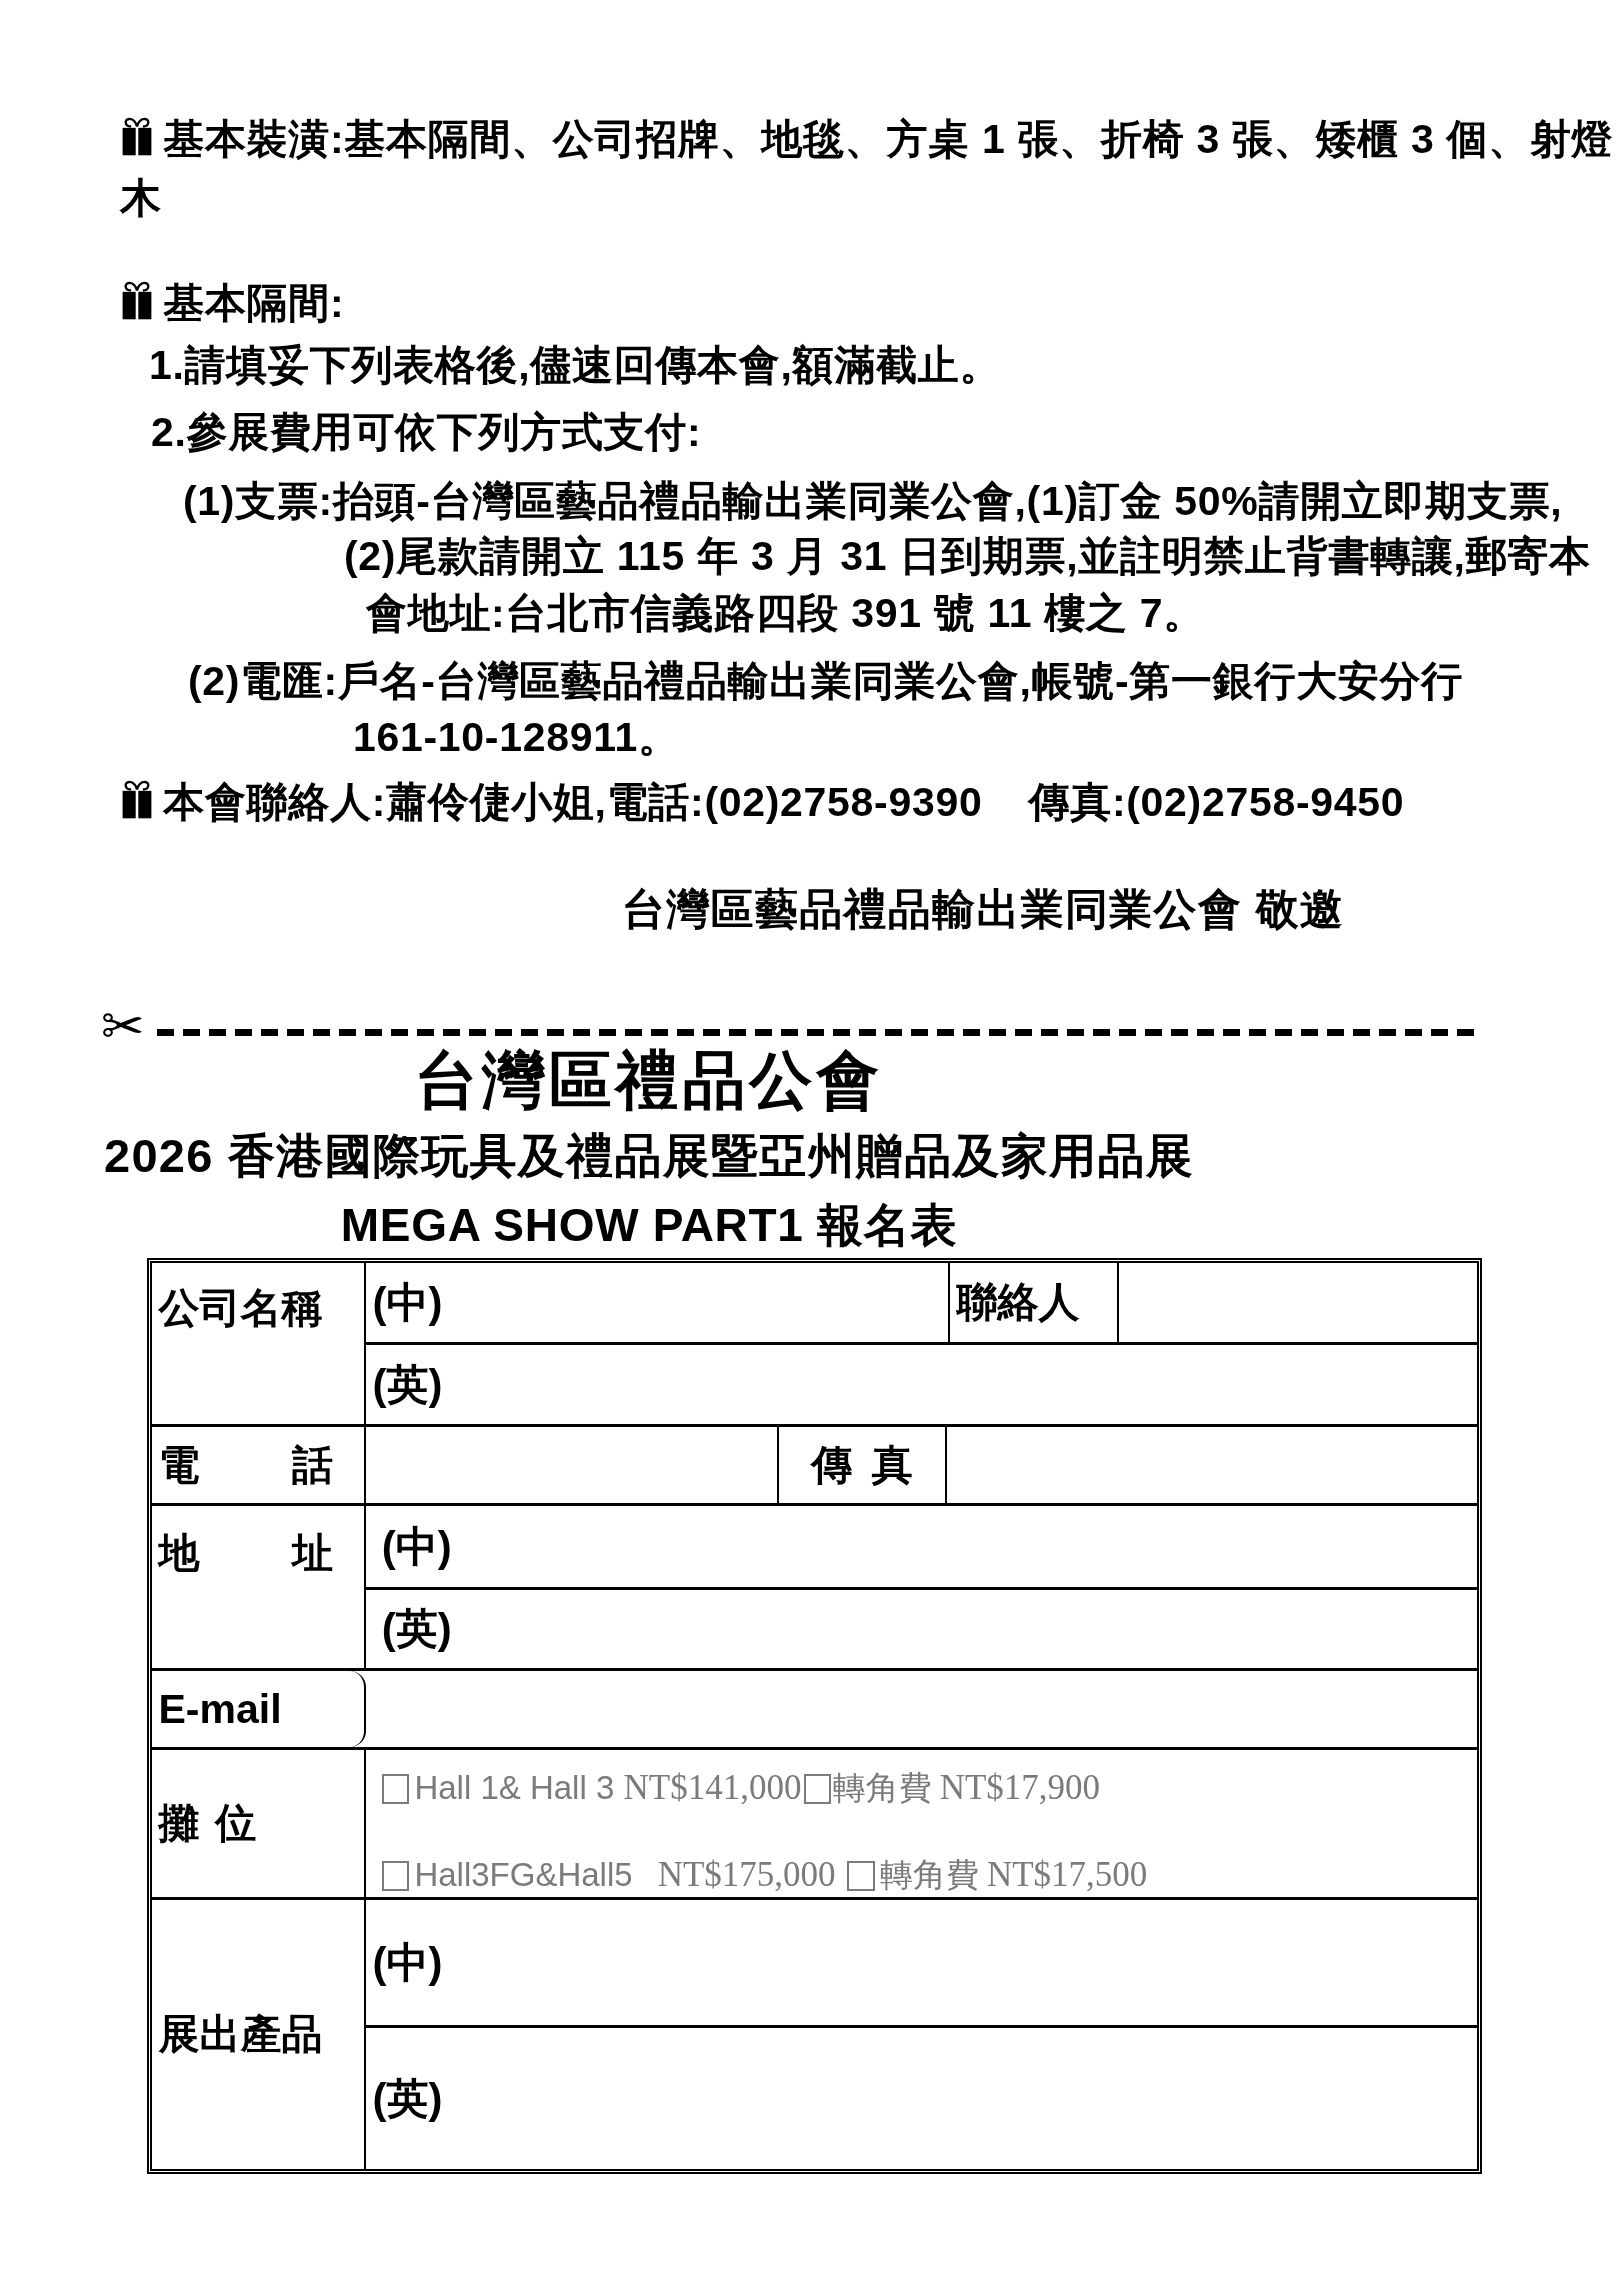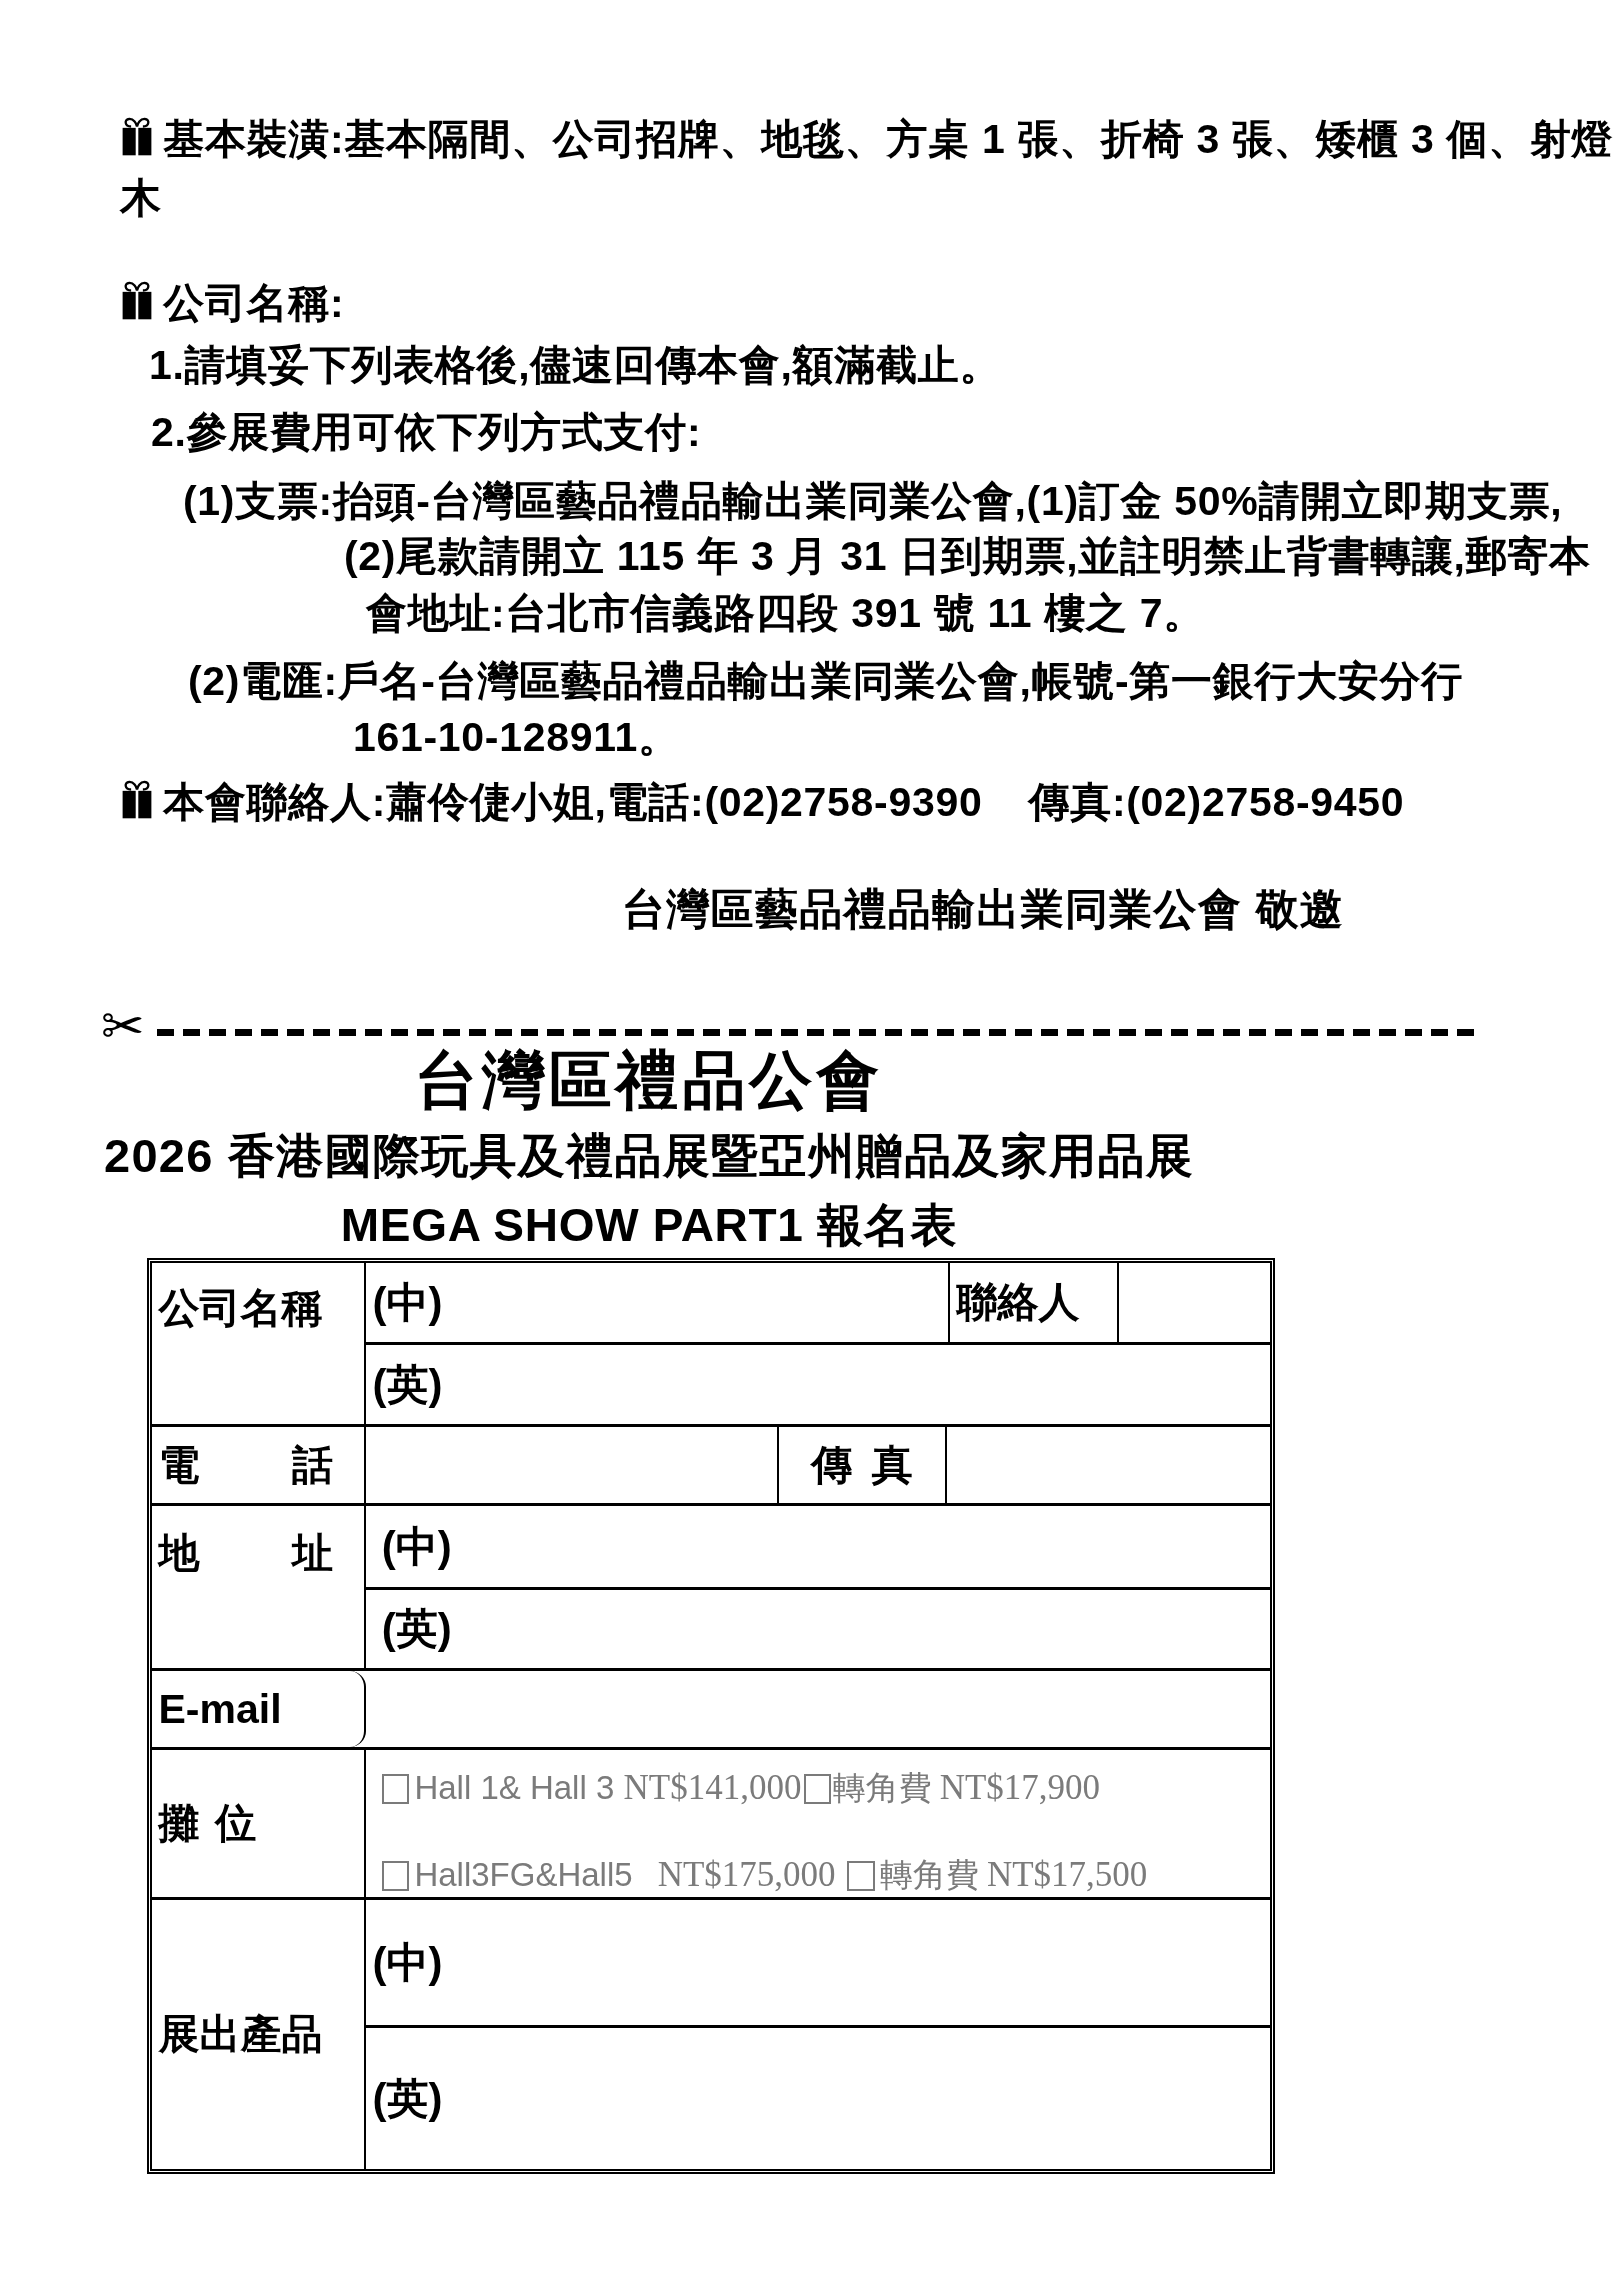--- a/index.html
+++ b/index.html
@@ -11,21 +11,21 @@
   .contact-gap{display:inline-block;width:46px;}
   .signoff{font-size:43px;font-weight:700;letter-spacing:1.3px;}
   .scissors{font-size:52px;font-weight:400;}
   .cutline{height:6.5px;background:repeating-linear-gradient(90deg,#000 0 17px,transparent 17px 26px);}
   .h-org{font-size:63px;font-weight:700;letter-spacing:3.9px;}
   .h-expo{font-size:47px;font-weight:700;letter-spacing:1.3px;}
   .h-form{font-size:46px;font-weight:700;letter-spacing:0.7px;}
   .center{width:1298px;text-align:center;}
 
   
-  .tbl{position:absolute;left:147px;top:1258px;width:1128px;border:5.2px double #000;
+  .tbl{position:absolute;left:147px;top:1258px;width:1335px;border:5.2px double #000;
        box-sizing:border-box;background:#fff;}
   .tr{display:flex;box-sizing:border-box;}
   .sep{border-top:3.3px solid #000;}
   .cell{box-sizing:border-box;}
   .vline{border-right:2.6px solid #000;}
   .label-cell{flex:0 0 214px;display:flex;align-items:center;padding-left:6.5px;
               font-size:41px;font-weight:700;}
   .label-top{align-items:flex-start;}
   .stack{flex:1 1 auto;display:flex;flex-direction:column;min-width:0;}
   .subrow{display:flex;box-sizing:border-box;}
@@ -63,21 +63,21 @@
   </div>
   <div class="abs body-line" style="left:120px;top:175px;">木</div>
 
   <div class="abs body-line" style="left:120px;top:280px;">
     <span class="gift">
       <svg width="34" height="42" viewBox="0 0 26 32">
         <path d="M8.5 8 C3.5 8,3 2.5,7 2.2 C10.5 2,12.6 5.5,13 8 C13.4 5.5,15.5 2,19 2.2 C23 2.5,22.5 8,17.5 8" fill="none" stroke="#000" stroke-width="1.8"></path>
         <rect x="2" y="9" width="10" height="21" fill="#000"></rect>
         <rect x="14" y="9" width="10" height="21" fill="#000"></rect>
       </svg>
-    </span><span>公司名稱:</span>
+    </span><span>基本隔間:</span>
   </div>
 
   <div class="abs body-line" style="left:149px;top:342px;">1.請填妥下列表格後,儘速回傳本會,額滿截止。</div>
   <div class="abs body-line" style="left:151px;top:409px;">2.參展費用可依下列方式支付:</div>
   <div class="abs body-line" style="left:183px;top:478px;">(1)支票:抬頭-台灣區藝品禮品輸出業同業公會,(1)訂金 50%請開立即期支票,</div>
   <div class="abs body-line" style="left:344px;top:533px;">(2)尾款請開立 115 年 3 月 31 日到期票,並註明禁止背書轉讓,郵寄本</div>
   <div class="abs body-line" style="left:366px;top:590px;">會地址:台北市信義路四段 391 號 11 樓之 7。</div>
   <div class="abs body-line" style="left:188px;top:658px;">(2)電匯:戶名-台灣區藝品禮品輸出業同業公會,帳號-第一銀行大安分行</div>
   <div class="abs body-line" style="left:353px;top:714px;">161-10-128911。</div>
 

